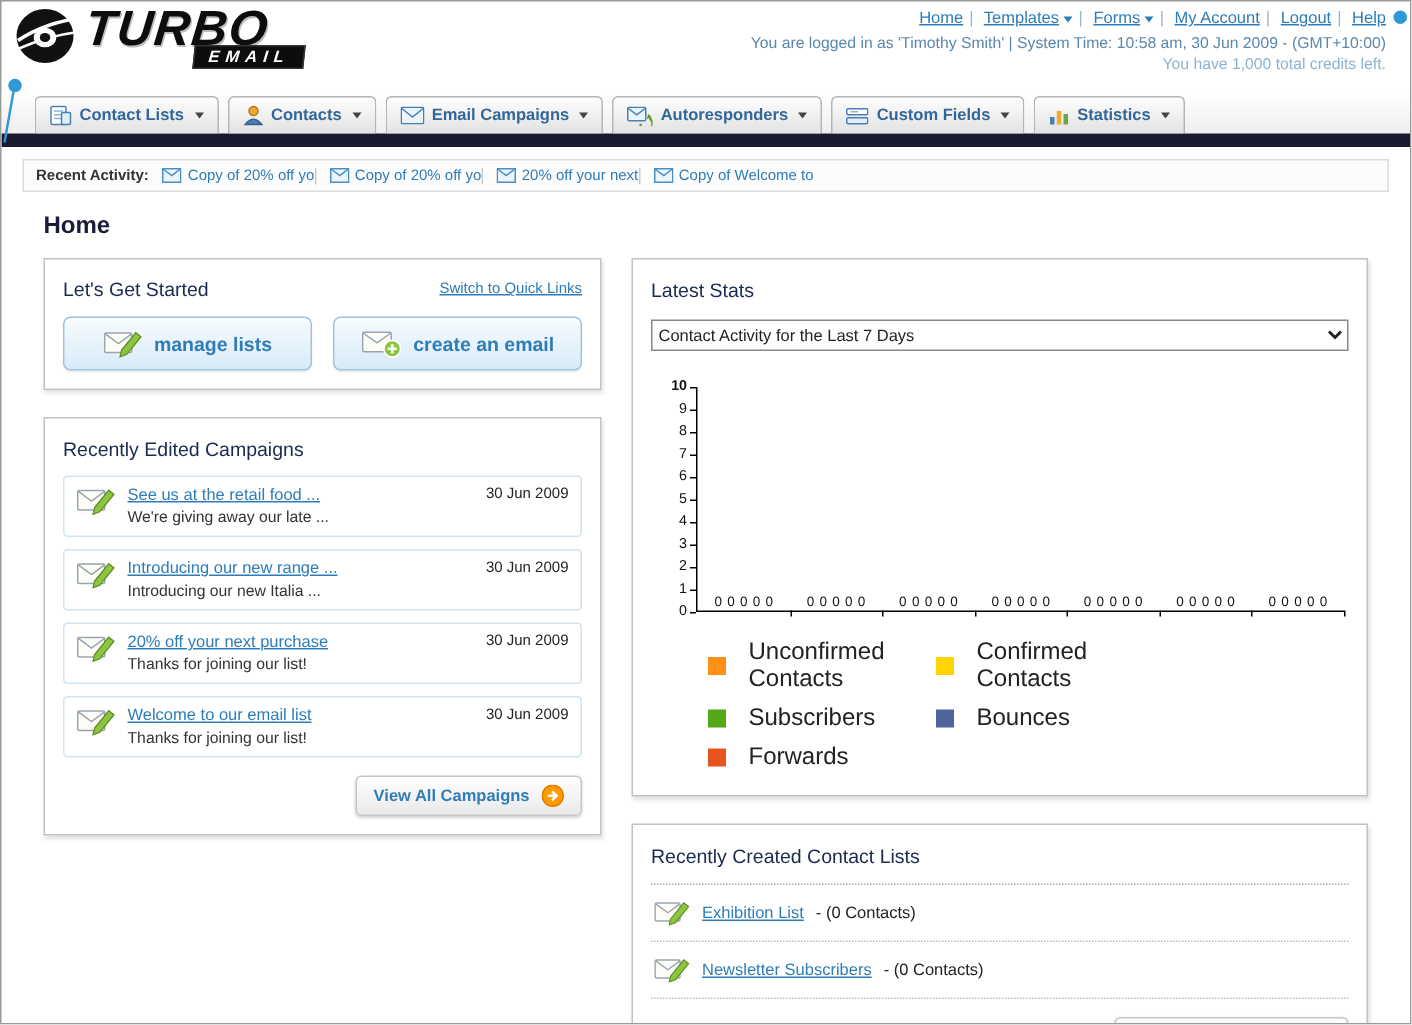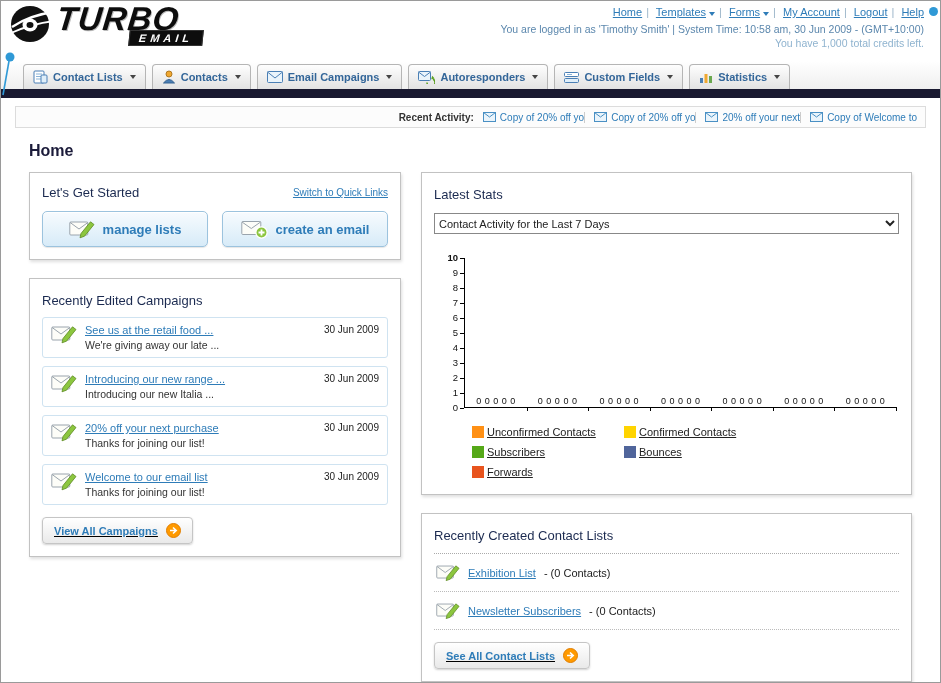--- a/index.html
+++ b/index.html
@@ -34,21 +34,21 @@
               background:linear-gradient(#ffffff,#efefef); height:28px; }
   .tab { display:flex; align-items:center; gap:5px; padding:0 9px; border:1px solid #b5b5b5;
          border-bottom:none; border-radius:4px 4px 0 0; background:linear-gradient(#fefefe,#e2e2e2);
          font-size:11px; font-weight:bold; color:#336699; cursor:pointer; height:25px; }
   .caret { width:0; height:0; border-left:3.5px solid transparent; border-right:3.5px solid transparent;
            border-top:4px solid #444; margin-left:2px; }
   .dark-bar { height:9px; background:#191930; }
 
   
   .activity-bar { margin:8px 14px 0; border:1px solid #dcdcdc; background:#fcfcfc;
-                  display:flex; align-items:center; padding:3px 8px; font-size:10px; color:#444; gap:9px; height:22px;justify-content:flex-end; }
+                  display:flex; align-items:center; padding:3px 8px; font-size:10px; color:#444; gap:9px; height:22px; }
   .activity-label { font-weight:bold; color:#333; }
   .activity-item { display:flex; align-items:center; gap:4px; padding-right:0; border-right:1px solid #ccc; cursor:pointer; }
   .activity-item:last-child { border-right:none; }
   .activity-item a { color:#2e7cb8; font-size:10px; text-decoration:none; }
 
   
   .content { padding:4px 28px 0; }
   h1.page-title { font-size:16px; color:#1b1b3a; margin:10px 0 12px; font-weight:bold; }
   .columns { display:flex; gap:20px; align-items:flex-start; }
   .left-col { width:372px; flex:none; display:flex; flex-direction:column; gap:18px; }
@@ -70,21 +70,21 @@
   .campaigns-tabs { margin-top:10px; background:#ddeefa; padding:4px 8px; display:flex;
                     align-items:center; gap:10px; font-size:10.5px; }
   .show-label { font-weight:bold; color:#333; font-size:10px; }
   .ctab { color:#2e7cb8; cursor:pointer; padding:2px 5px; text-decoration:none; }
   .ctab.active { background:#bcdcf2; border-radius:2px; }
   .campaign-row { display:flex; align-items:flex-start; gap:8px; border:1px solid #cfe3f1;
                   border-radius:3px; margin-top:8px; padding:6px 8px; cursor:pointer; }
   .campaign-title { font-size:11px; color:#2e7cb8; display:block; text-decoration:underline; cursor:pointer; }
   .campaign-sub { font-size:10.5px; color:#333; margin-top:3px; }
   .campaign-date { margin-left:auto; font-size:10px; color:#222; white-space:nowrap; }
-  .panel-footer { display:flex; margin-top:12px;text-decoration:underline; }
+  .panel-footer { display:flex; justify-content:flex-end; margin-top:12px; }
   .action-btn { display:flex; align-items:center; gap:8px; border:1px solid #c5c5c5; border-radius:4px;
                 background:linear-gradient(#ffffff,#e9e9e9); padding:5px 11px; font-size:11px;
                 font-weight:bold; color:#2e7cb8; cursor:pointer; box-shadow:0 1px 2px rgba(0,0,0,0.18); }
 
   
   .stats-filter { width:100%; margin-top:10px; font-size:11px; height:21px; border:1px solid #888;
                   background:#fff; color:#222; font-family:"Liberation Sans", sans-serif; }
   .chart-area { margin:24px 0 0 6px; }
   .chart-flex { display:flex; }
   .y-axis { position:relative; width:24px; height:150px; flex:none; }
@@ -93,21 +93,21 @@
   .y-tick { width:4px; height:1px; background:#000; display:inline-block; }
   .plot-col { flex:1; max-width:432px; }
   .plot { position:relative; height:150px; border-left:1px solid #000; border-bottom:1px solid #000; display:flex; }
   .cgroup { flex:1; position:relative; }
   .cgroup::after { content:""; position:absolute; right:-1px; bottom:-4px; width:1px; height:4px; background:#000; }
   .zeros { position:absolute; left:0; right:0; bottom:1px; display:flex; justify-content:center;
            gap:3.5px; font-size:9px; color:#111; }
   .x-axis { display:flex; margin-top:5px; }
   .x-label { flex:1; text-align:center; font-size:10px; color:#111; }
   .legend { margin:18px 0 4px 32px; display:flex; flex-wrap:wrap; row-gap:8px; }
-  .legend-item { width:152px; display:flex; align-items:center; gap:3px; font-size:11px; color:#222;text-decoration:underline; }
+  .legend-item { width:152px; display:flex; align-items:center; gap:15px; font-size:16px; color:#222; }
   .swatch { width:12px; height:12px; flex:none; }
 
   
   .cl-title-row { border-bottom:1px dotted #aaa; padding-bottom:9px; }
   .cl-item { display:flex; align-items:center; gap:8px; padding:9px 2px; border-bottom:1px dotted #bbb;
              font-size:11px; cursor:pointer; }
   .cl-item a { color:#2e7cb8; text-decoration:underline; cursor:pointer; }
   .cl-suffix { color:#222; }
   .icon { display:inline-flex; align-items:center; }
 </style>

